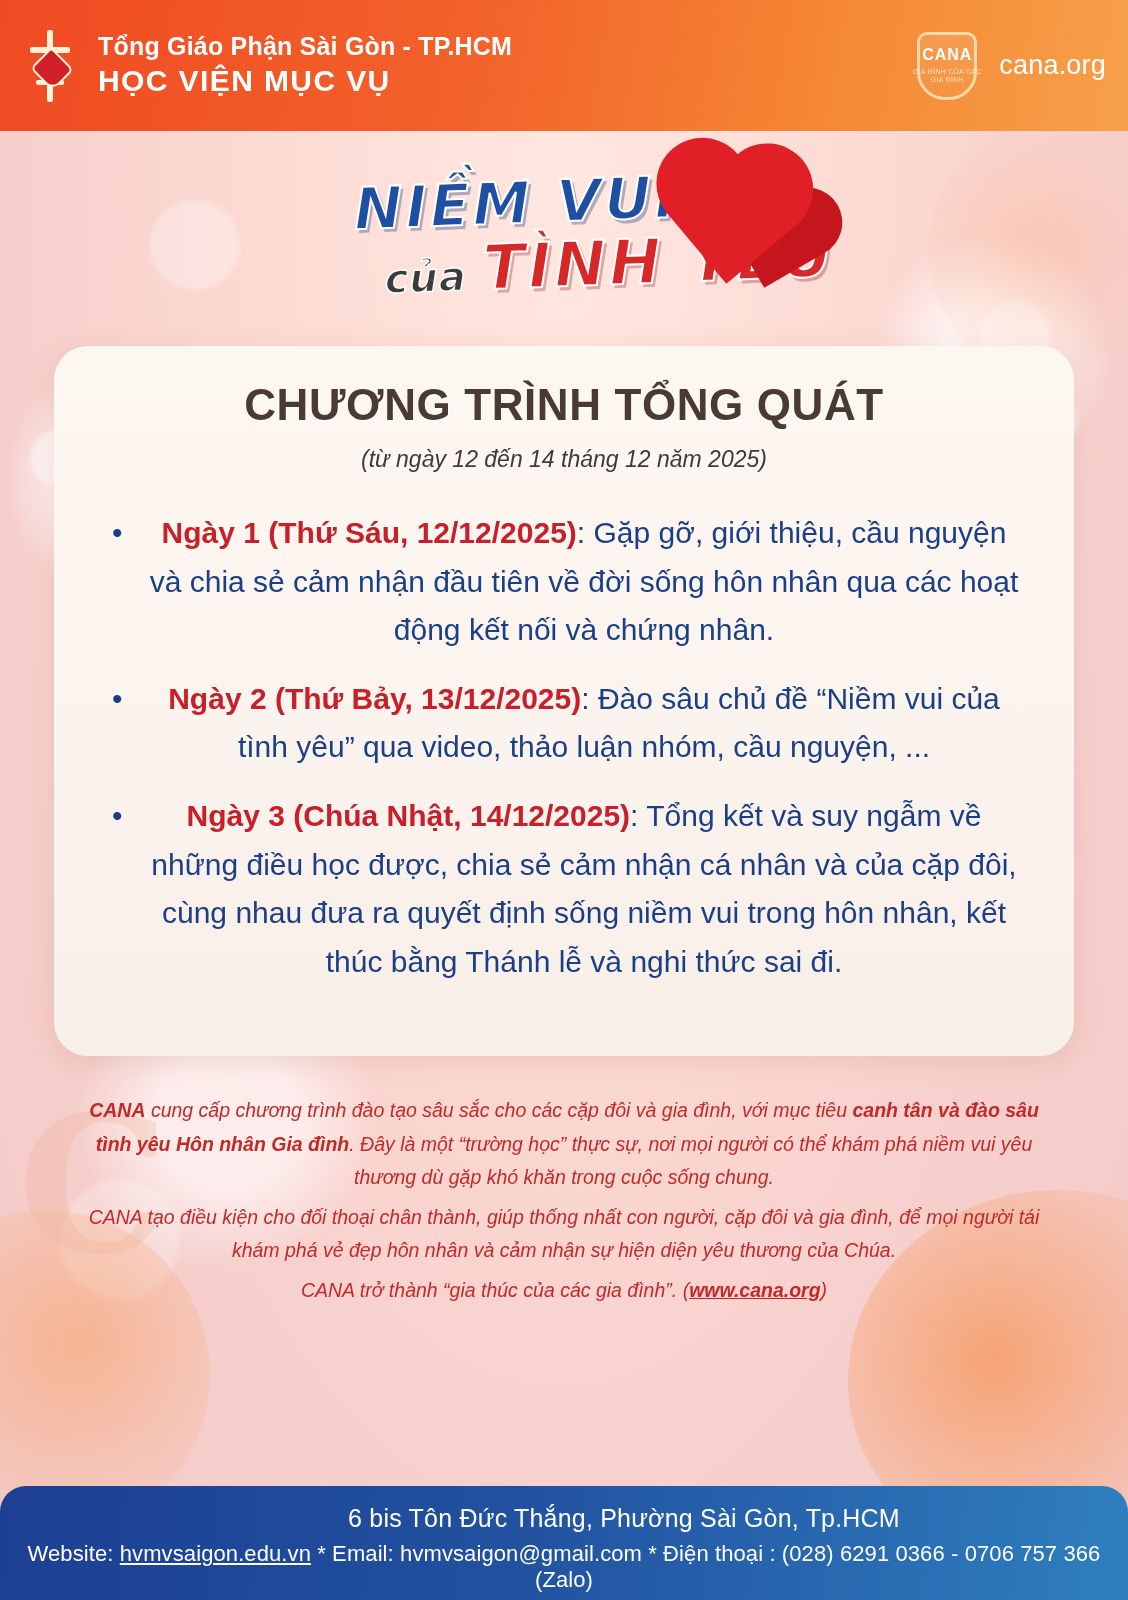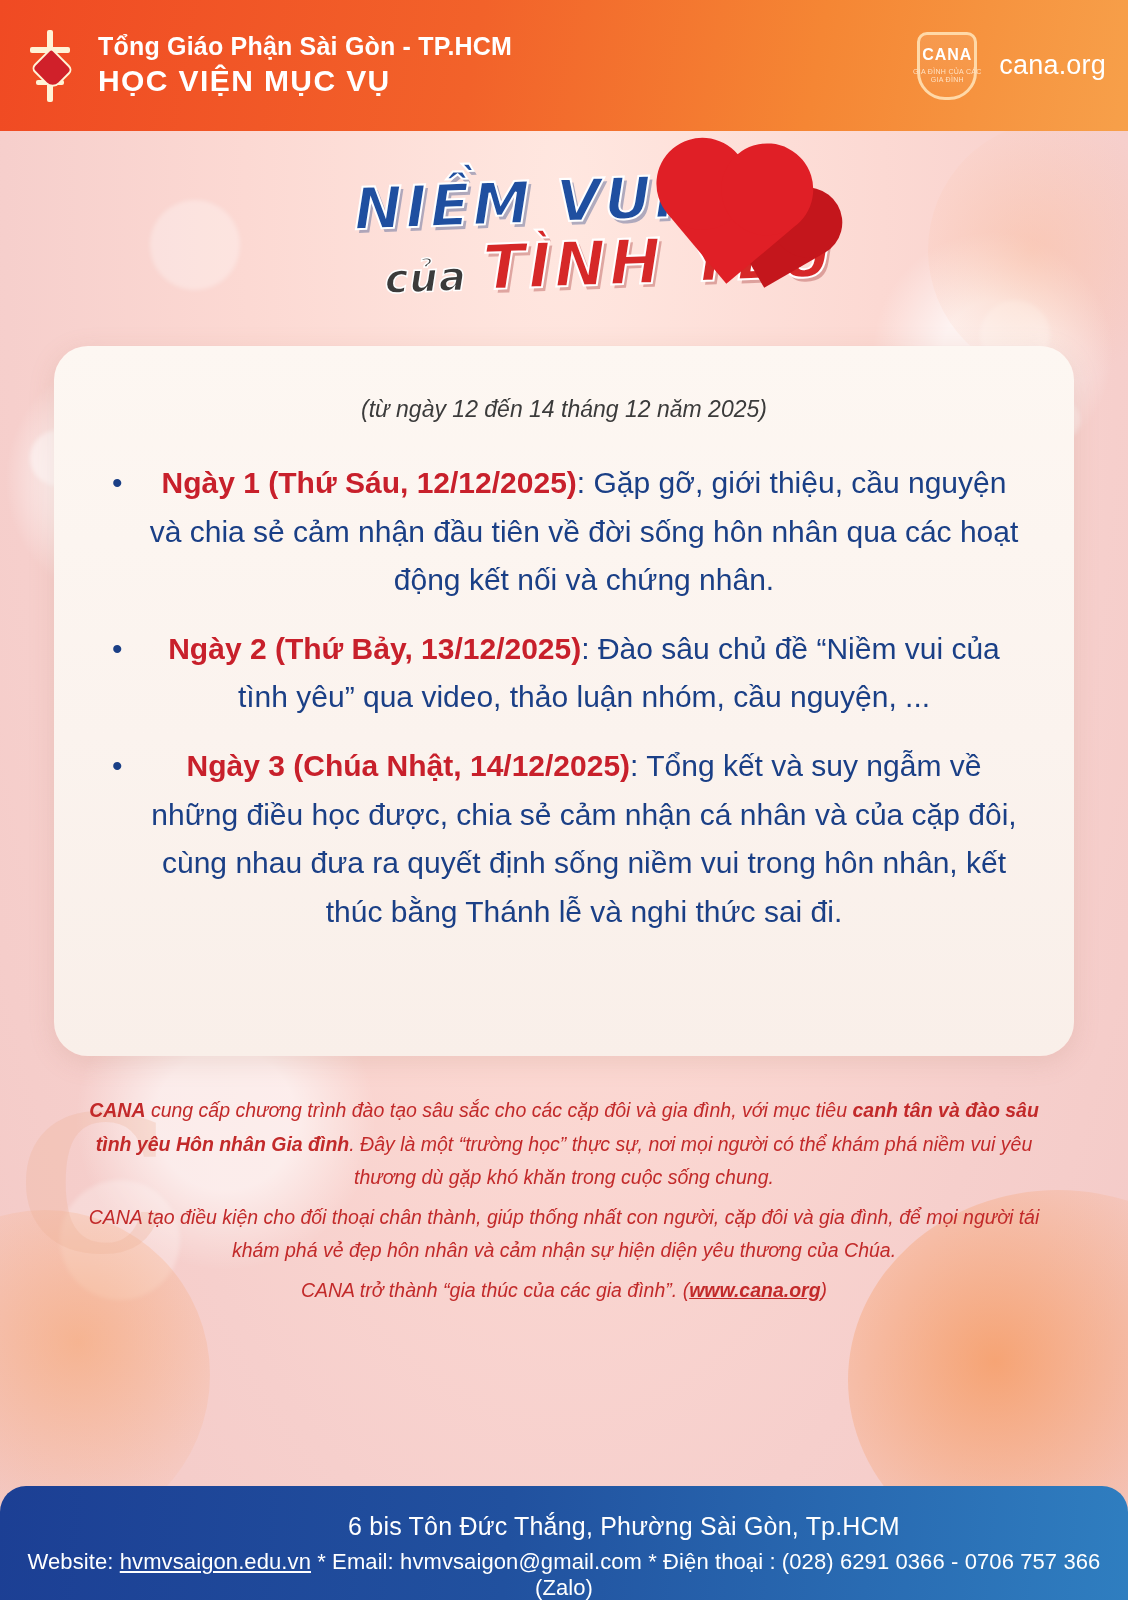--- a/index.html
+++ b/index.html
@@ -369,21 +369,20 @@
     color: #ffffff;
     z-index: 6;
     box-sizing: border-box;
     padding: 18px 26px 0 26px;
   }
   .footer-addr {
     text-align: center;
     font-size: 25px;
     letter-spacing: 0.2px;
     padding-left: 120px;
-    margin-top: 8px;
   }
   .footer-contact {
     margin-top: 8px;
     text-align: center;
     font-size: 22px;
     letter-spacing: 0.1px;
   }
   .footer-contact u { text-decoration: underline; }
 </style>
 </head>
@@ -432,20 +431,21 @@
         <span class="t-tinhyeu">TÌNH YÊU</span>
       </div>
     </div>
     <div class="hearts">
       <div class="heart h-back"></div>
       <div class="heart h-front"></div>
     </div>
   </div>
 
   <div class="card">
+    <div class="card-title">CHƯƠNG TRÌNH TỔNG QUÁT</div>
     <div class="card-sub">(từ ngày 12 đến 14 tháng 12 năm 2025)</div>
 
     <ul class="agenda">
       <li>
         <span class="day">Ngày 1 (Thứ Sáu, 12/12/2025)</span><span>: Gặp gỡ, giới thiệu, cầu nguyện và chia sẻ cảm nhận đầu tiên về đời sống hôn nhân qua các hoạt động kết nối và chứng nhân.</span>
       </li>
       <li>
         <span class="day">Ngày 2 (Thứ Bảy, 13/12/2025)</span><span>: Đào sâu chủ đề “Niềm vui của tình yêu” qua video, thảo luận nhóm, cầu nguyện, ...</span>
       </li>
       <li>

